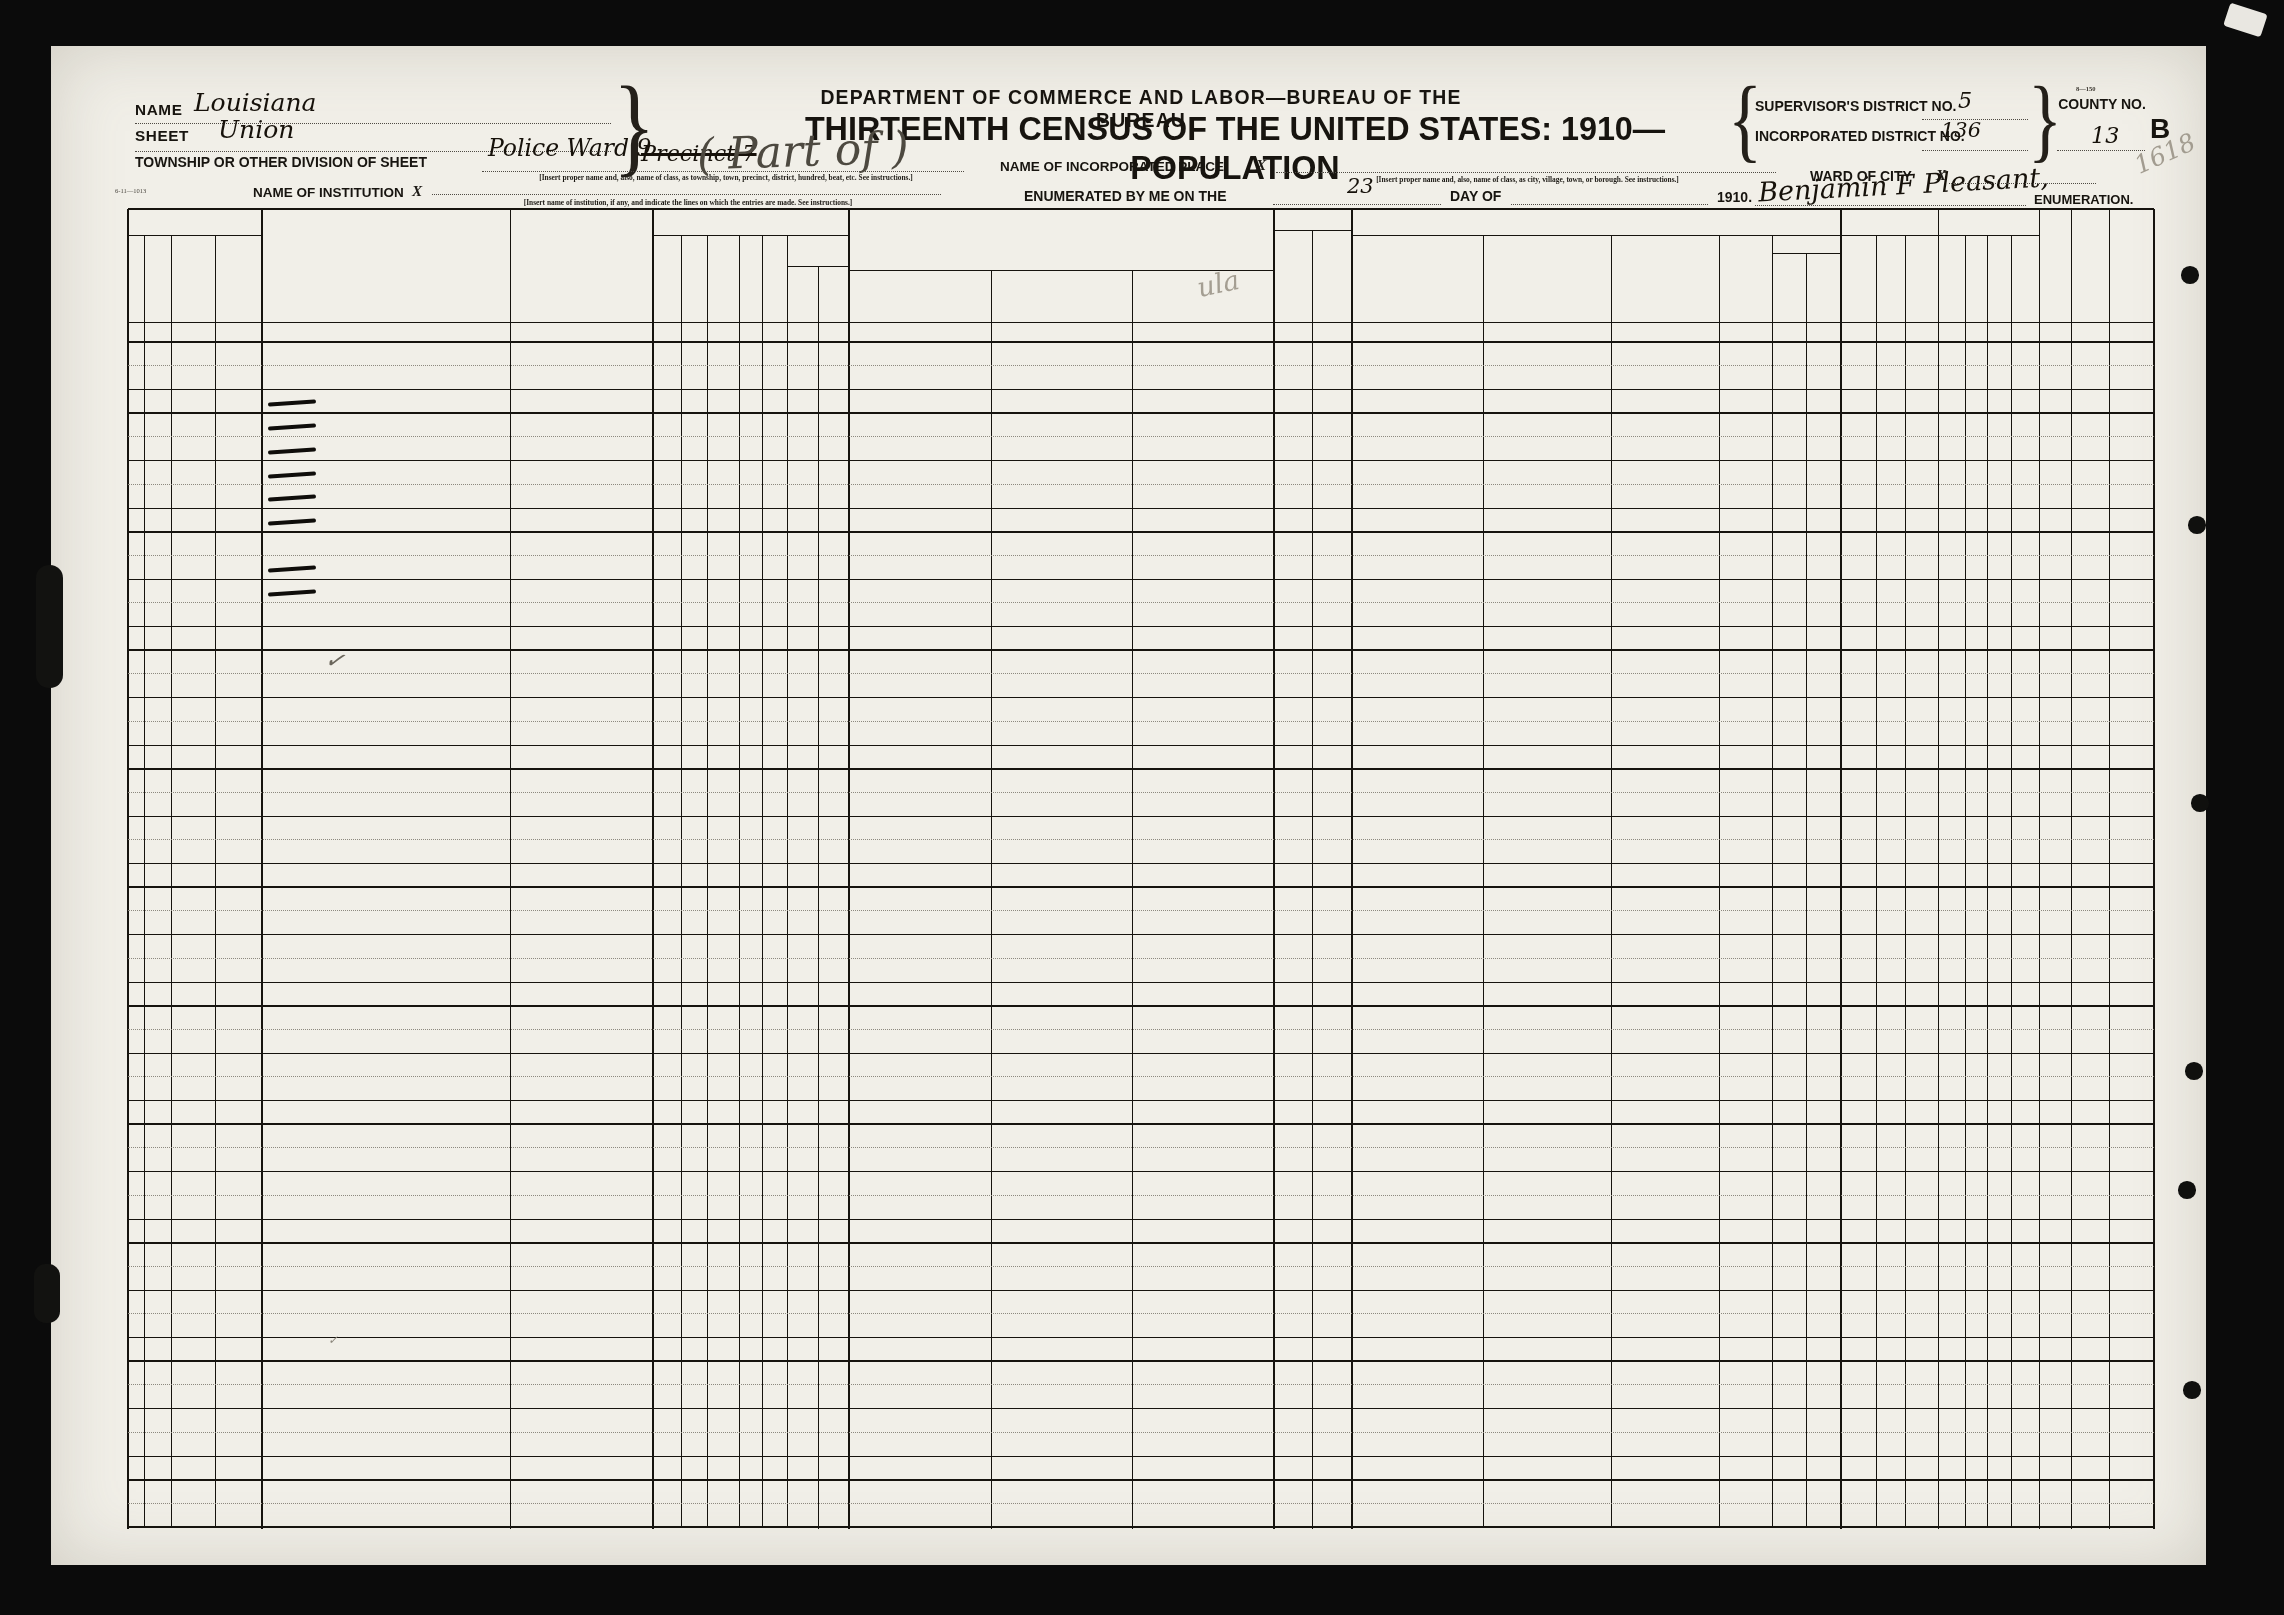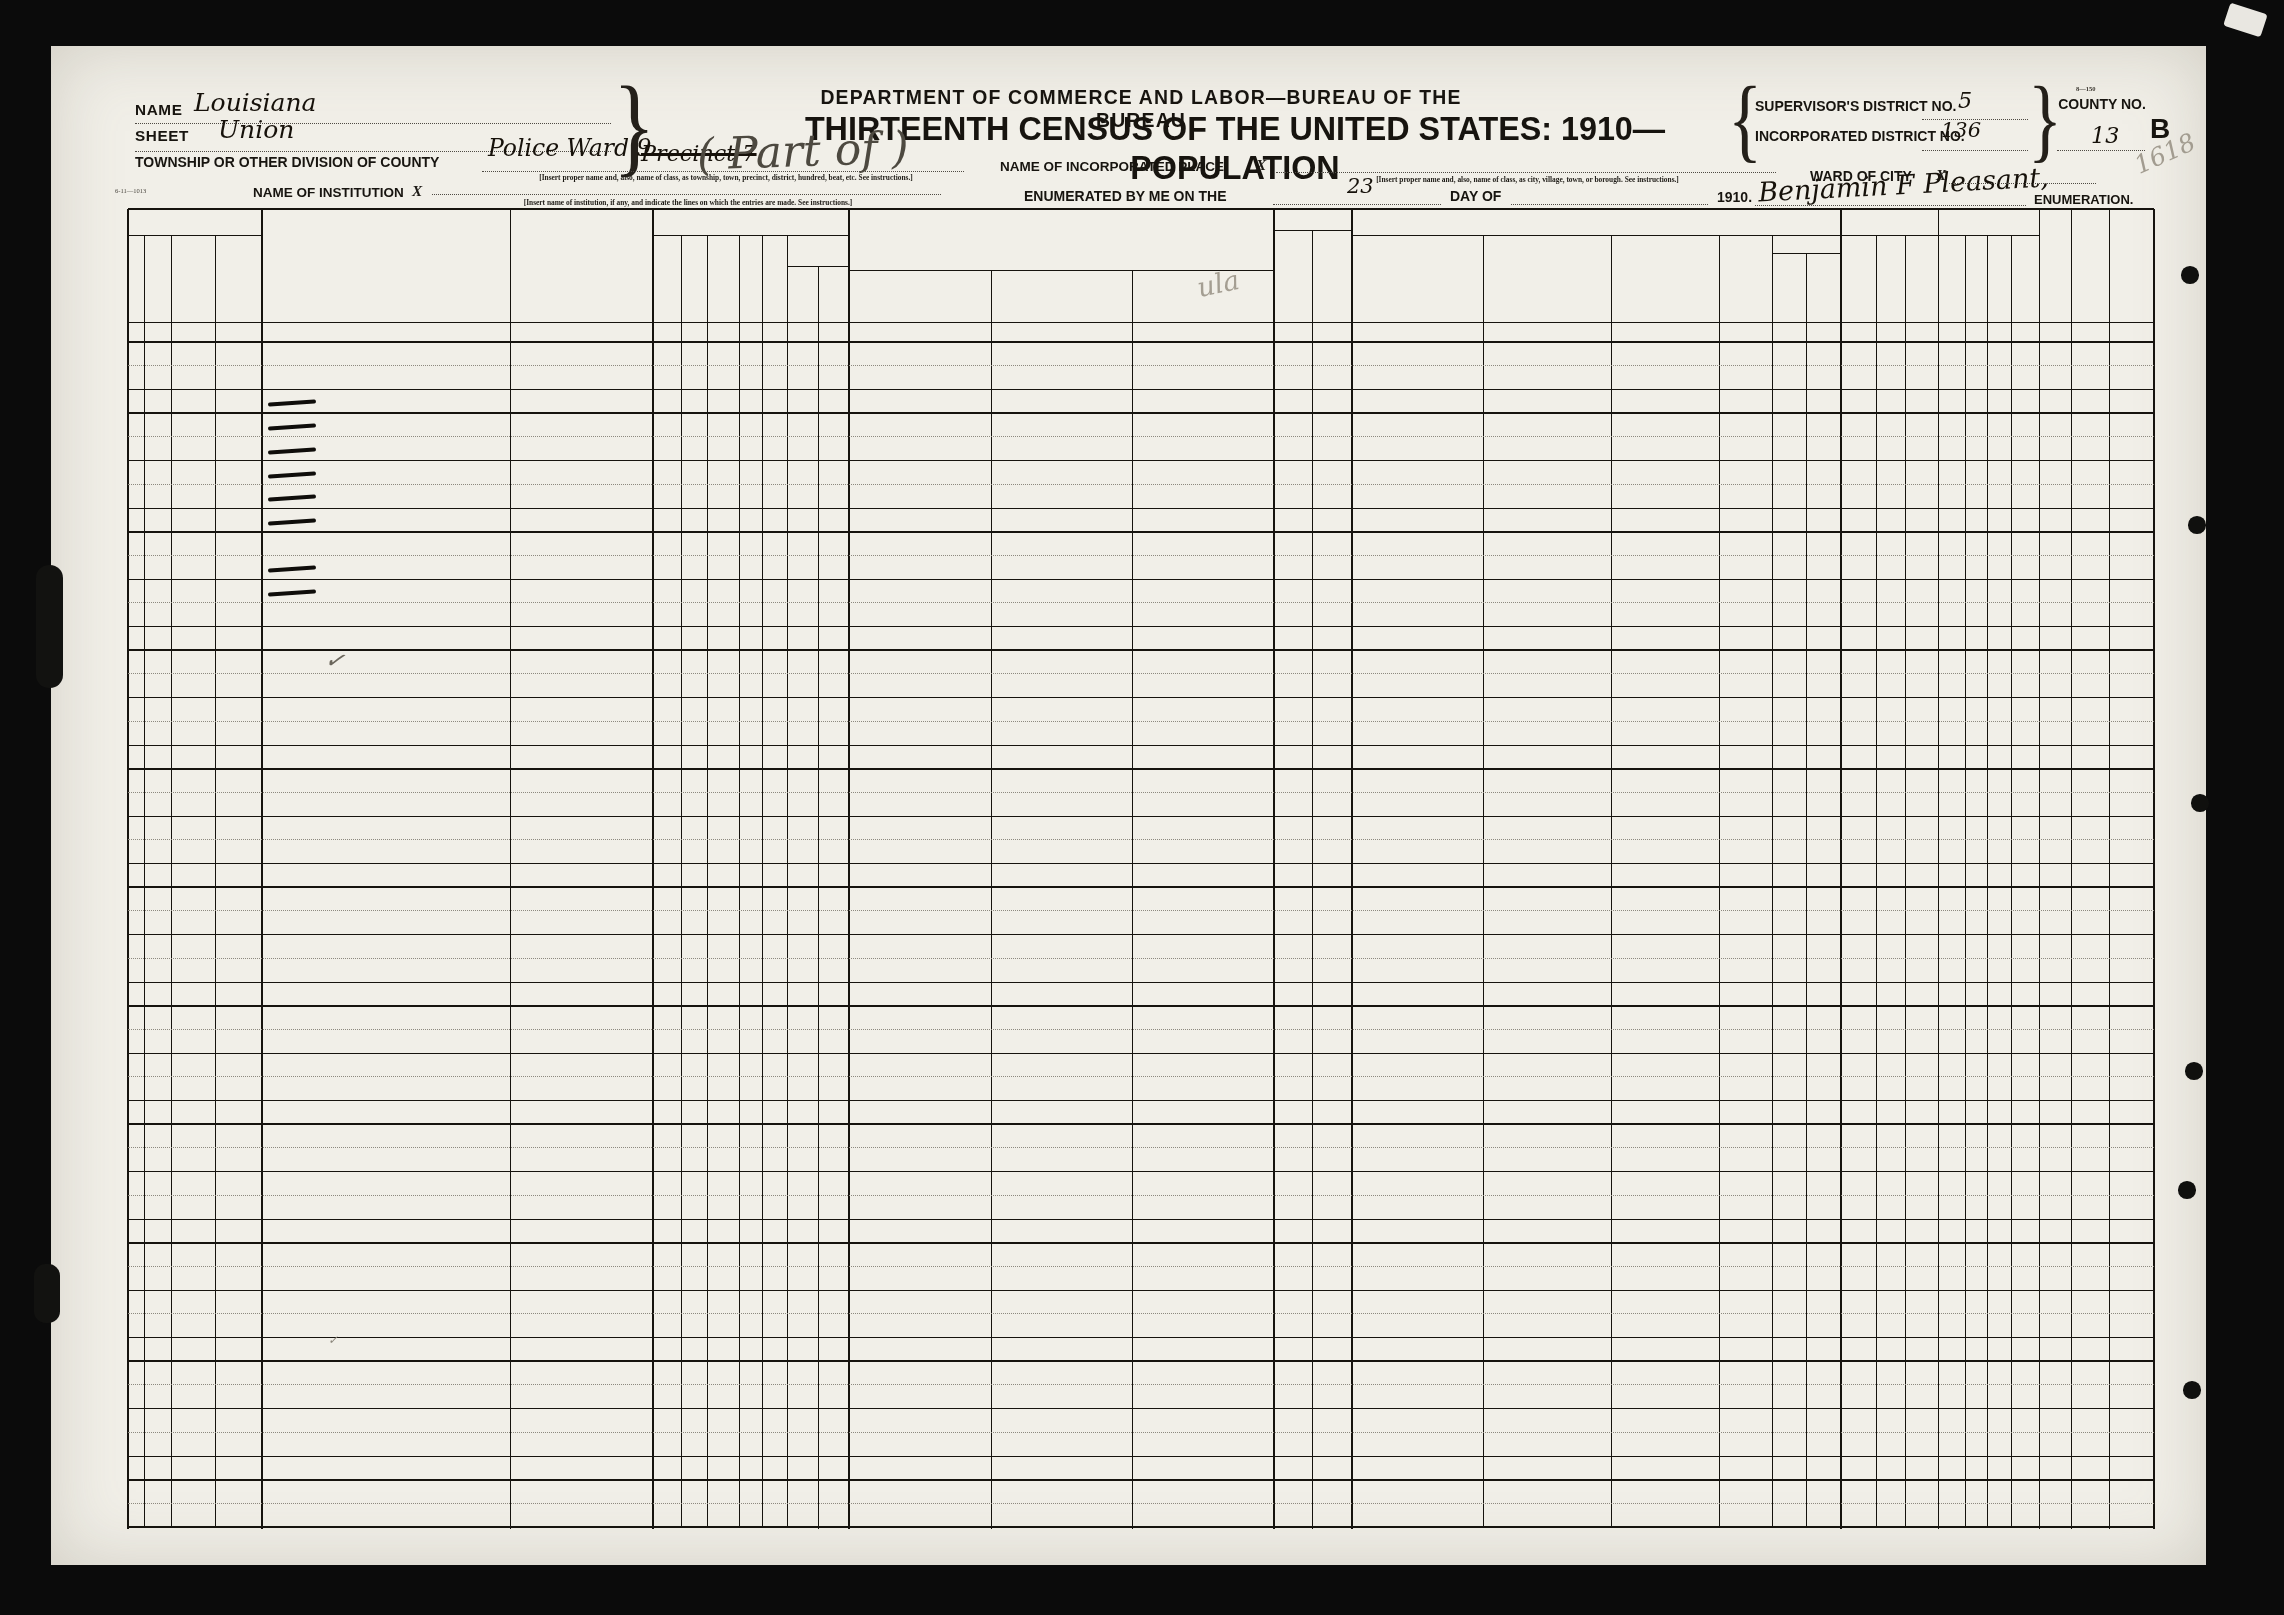--- a/index.html
+++ b/index.html
@@ -33,21 +33,21 @@
   <div class="abs gothic" style="left:135px;top:101px;font-size:15.3px;font-weight:bold;letter-spacing:0.6px;">NAME</div>
   <div class="abs hw" style="left:194px;top:88px;font-size:25px;">Louisiana</div>
   <div class="abs dotted" style="left:135px;top:123px;width:476px;"></div>
 
   <div class="abs gothic" style="left:135px;top:127px;font-size:15.3px;font-weight:bold;letter-spacing:0.6px;">SHEET</div>
   <div class="abs hw" style="left:218px;top:115px;font-size:25px;">Union</div>
   <div class="abs dotted" style="left:135px;top:151px;width:476px;"></div>
 
   <div class="abs print" style="left:613px;top:75px;font-size:88px;transform:scaleY(1.25);color:#24201a;">}</div>
 
-  <div class="abs gothic" style="left:135px;top:154px;font-size:14px;font-weight:bold;">TOWNSHIP OR OTHER DIVISION OF COUNTY</div>
+  <div class="abs gothic" style="left:135px;top:154px;font-size:14px;font-weight:bold;">TOWNSHIP OR OTHER DIVISION OF SHEET</div>
   <div class="abs hw" style="left:488px;top:134px;font-size:23.5px;">Police Ward 9</div>
   <div class="abs hw struck" style="left:641px;top:140px;font-size:22.3px;text-decoration-thickness:2.9px;">Precinct 7</div>
   <div class="abs hw pencil" style="left:697px;top:125px;font-size:44px;color:#4d4940;transform:rotate(-2deg);">( Part of )</div>
   <div class="abs dotted" style="left:482px;top:171px;width:482px;"></div>
   <div class="abs print" style="left:485px;top:173px;width:482px;text-align:center;font-size:7.4px;font-weight:bold;">[Insert proper name and, also, name of class, as township, town, precinct, district, hundred, beat, etc.   See instructions.]</div>
 
   <div class="abs print" style="left:115px;top:187px;font-size:6.5px;color:#4a463f;">6-11—1013</div>
   <div class="abs gothic" style="left:253px;top:185px;font-size:13.5px;font-weight:bold;">NAME OF INSTITUTION</div>
   <div class="abs print" style="left:412px;top:182px;font-size:15.3px;font-style:italic;font-weight:bold;">X</div>
   <div class="abs dotted" style="left:432px;top:194px;width:509px;"></div>

